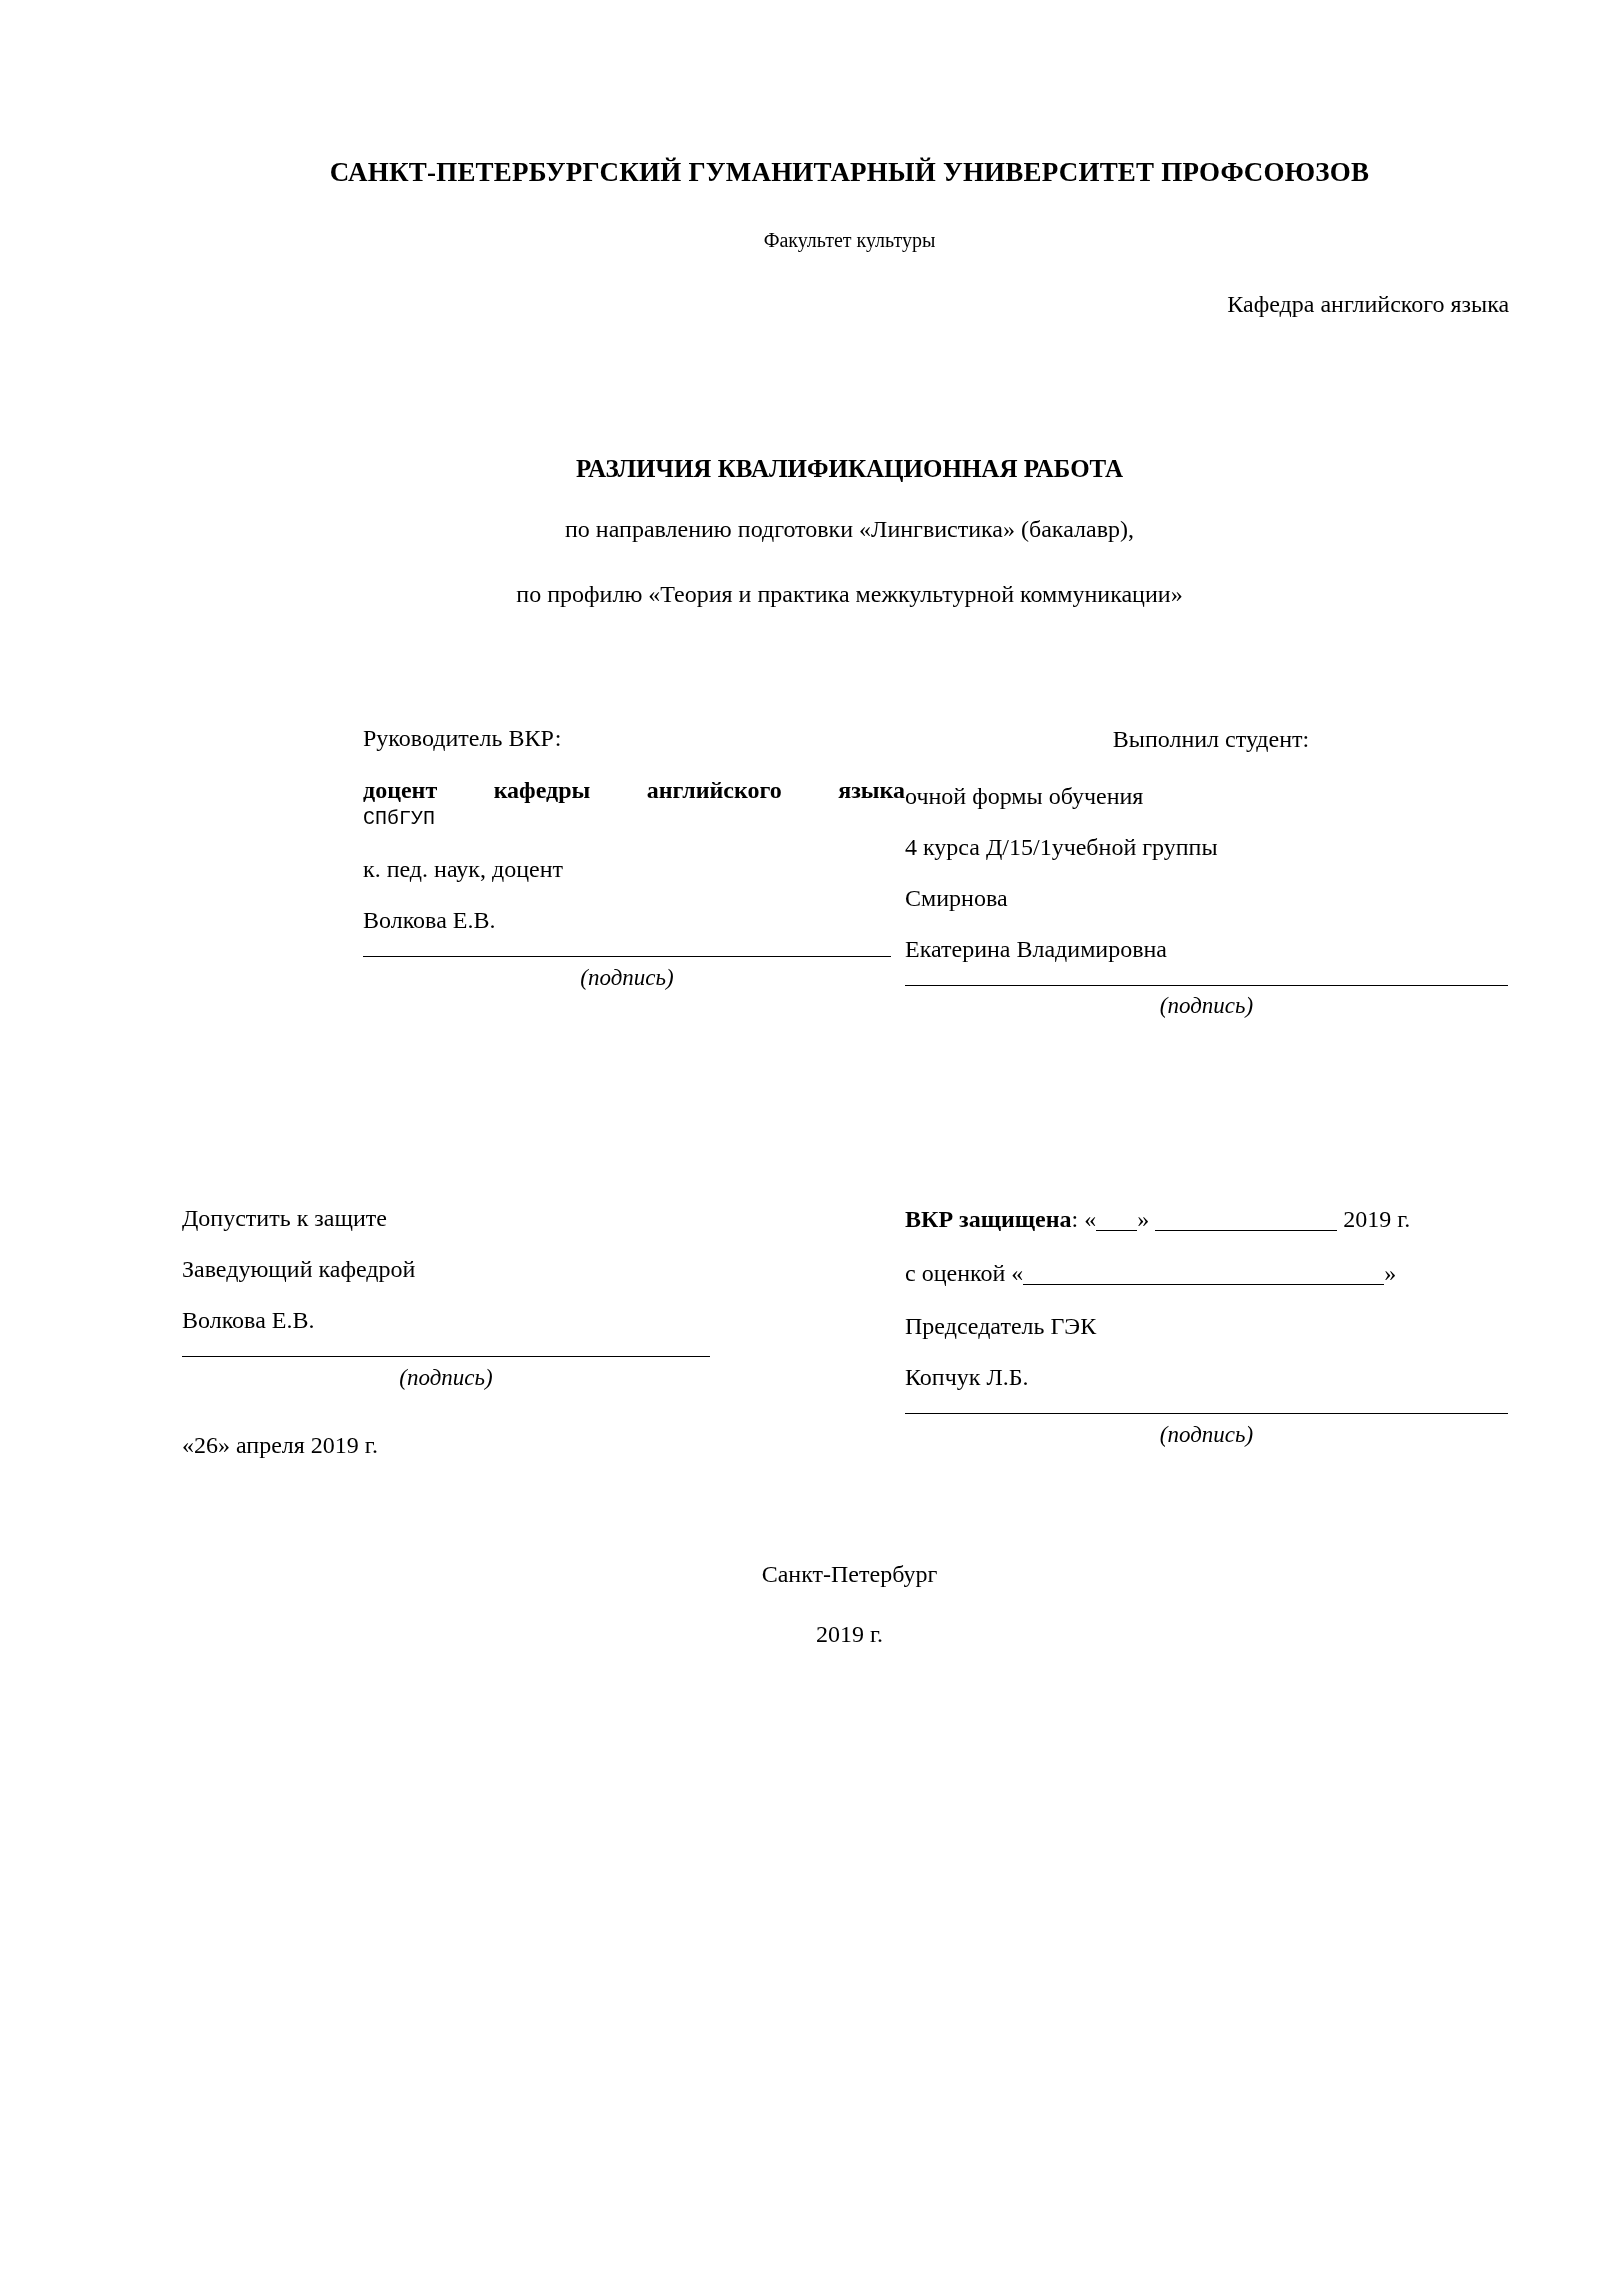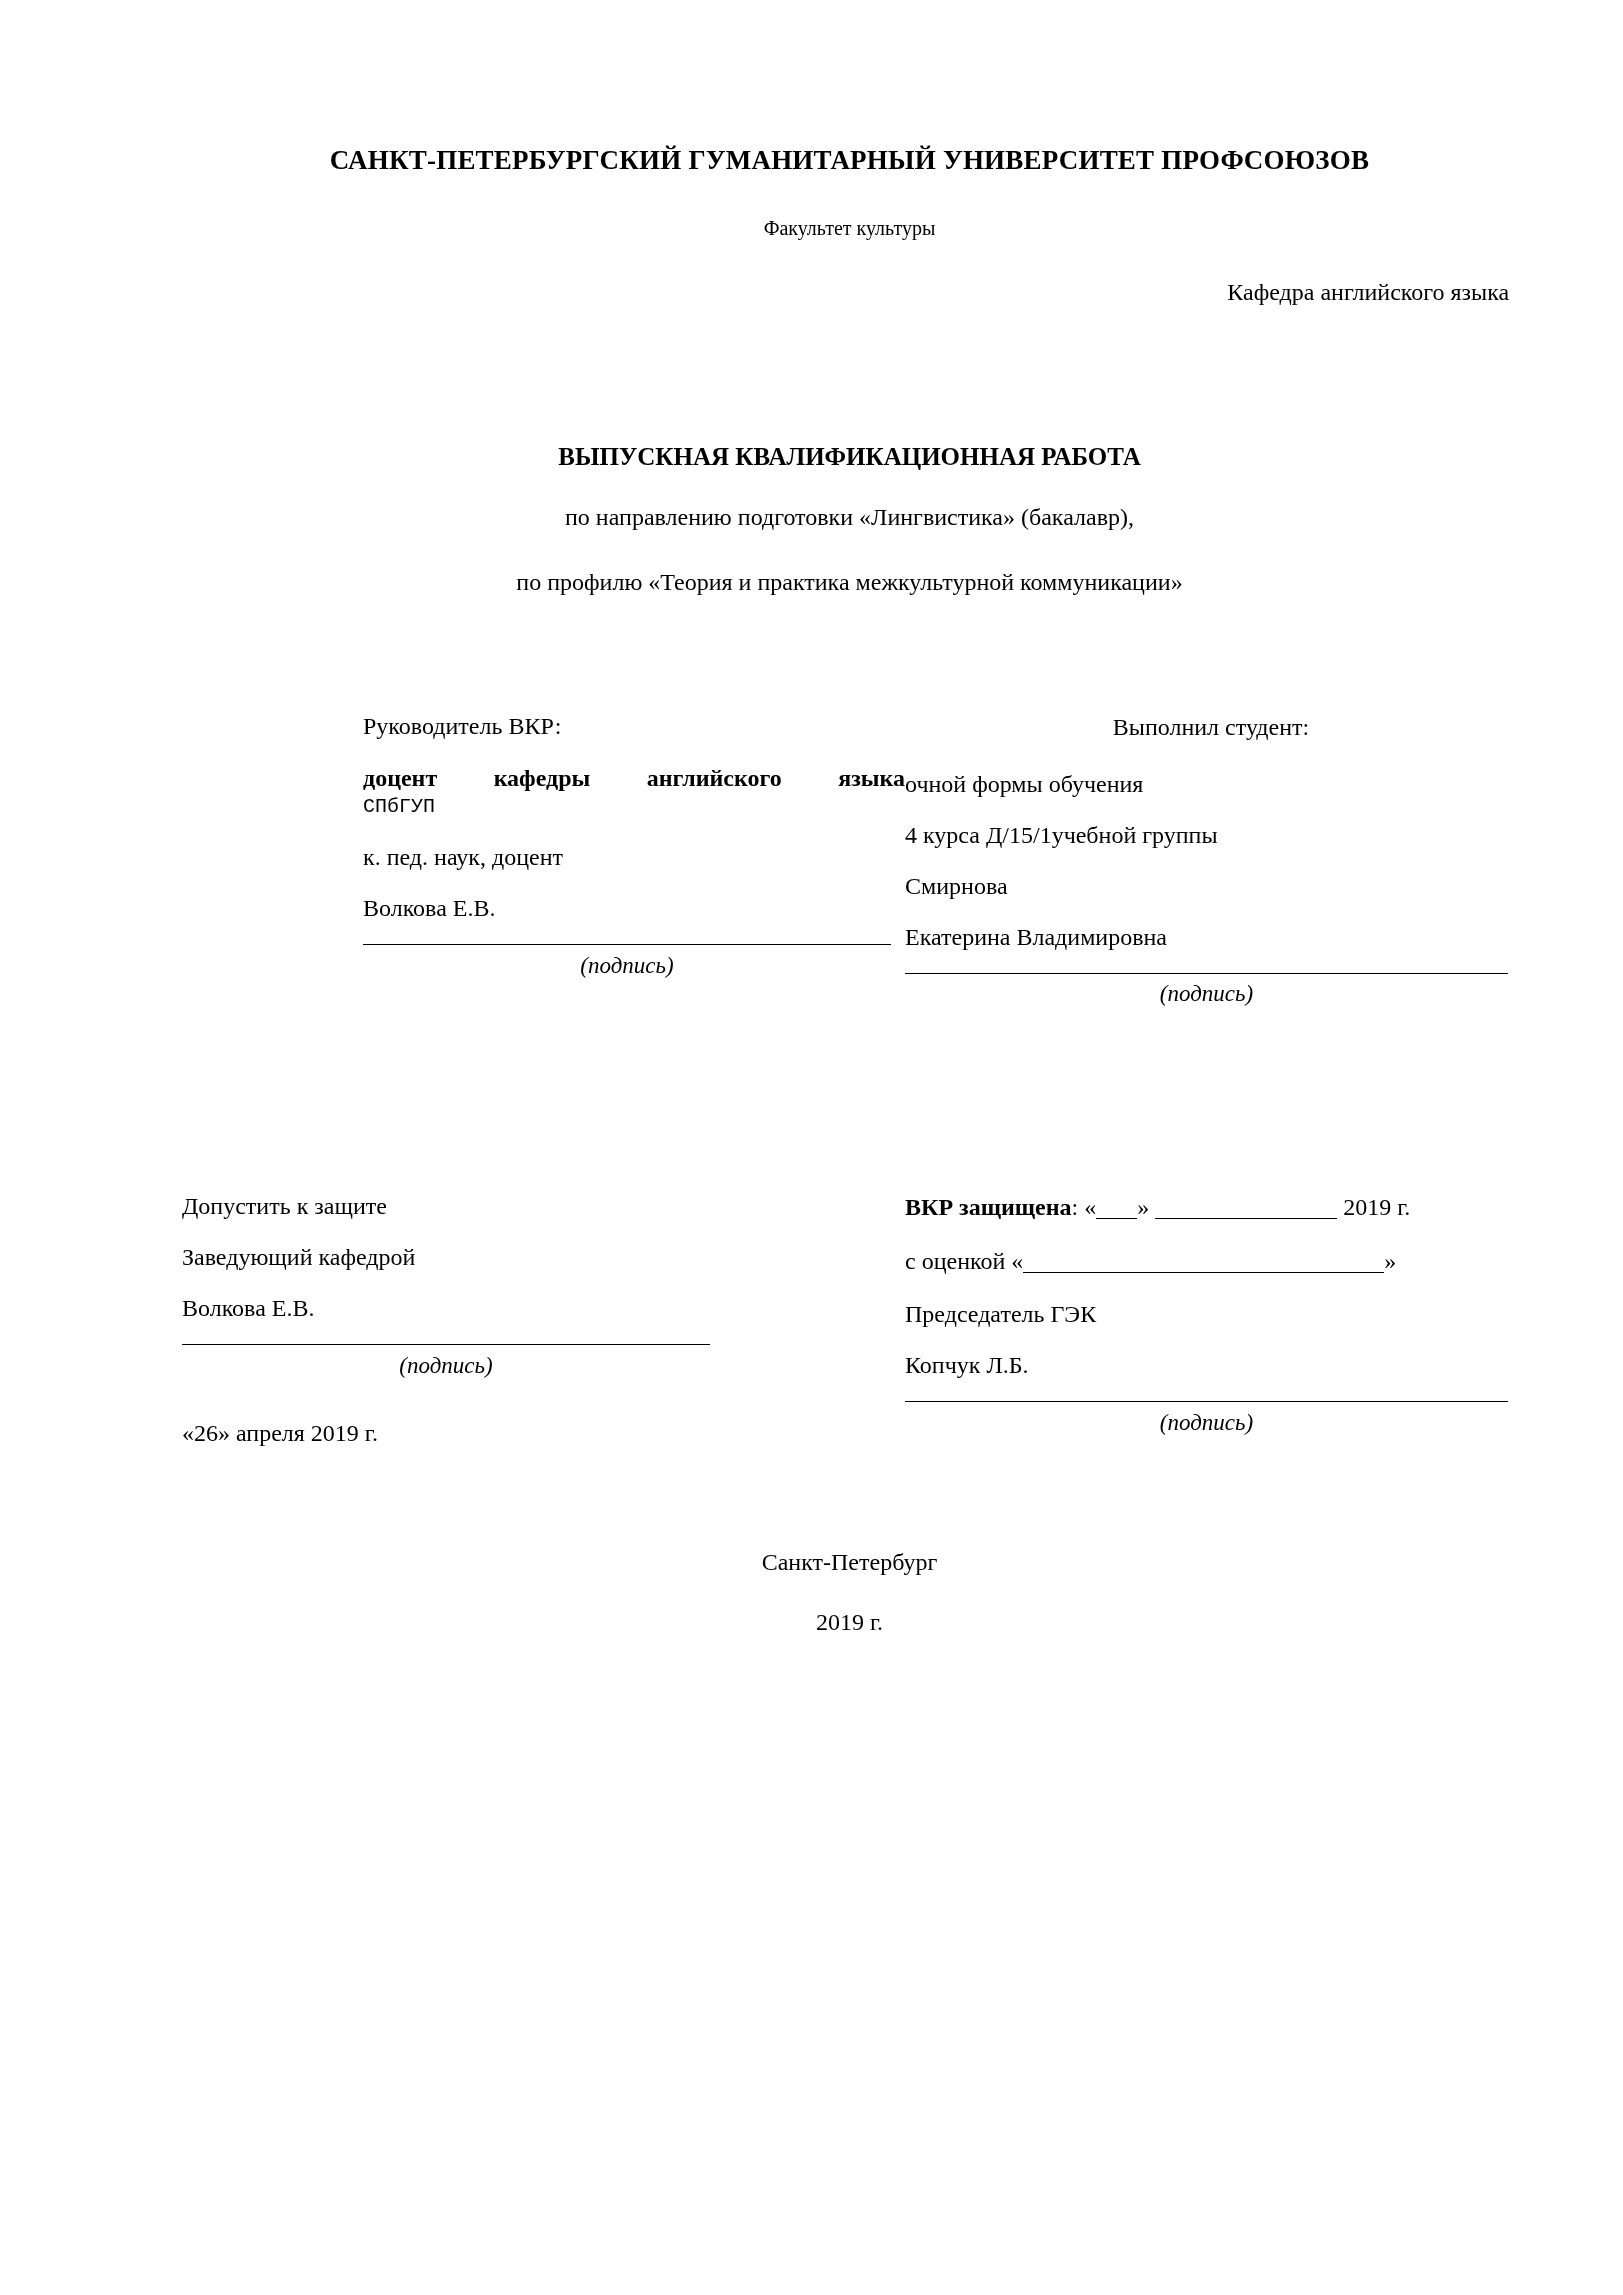--- a/index.html
+++ b/index.html
@@ -18,21 +18,21 @@
   .page {
     position: absolute;
     left: 0; top: 0;
     width: 1623px;
     height: 2295px;
     background: #fff;
   }
   .content {
     position: absolute;
     left: 182px;
-    top: 0;
+    top: 12px;
     width: 1335px;
   }
 
   
   .univ-title {
     margin-top: 145px;
     text-align: center;
     font-weight: bold;
     font-size: 27px;
     letter-spacing: 0.2px;
@@ -179,21 +179,21 @@
 </head>
 <body>
 
 <div class="page">
   <div class="content">
 
     <div class="univ-title">САНКТ-ПЕТЕРБУРГСКИЙ ГУМАНИТАРНЫЙ УНИВЕРСИТЕТ ПРОФСОЮЗОВ</div>
     <div class="faculty">Факультет культуры</div>
     <div class="department">Кафедра английского языка</div>
 
-    <div class="work-type">ВЫПУСКНАЯ КВАЛИФИКАЦИОННАЯ РАБОТА</div>
+    <div class="work-type">РАЗЛИЧИЯ КВАЛИФИКАЦИОННАЯ РАБОТА</div>
     <div class="direction">по направлению подготовки «Лингвистика» (бакалавр),</div>
     <div class="profile">по профилю «Теория и практика межкультурной коммуникации»</div>
 
     <div class="cols">
 
       <div class="col-left">
         <div class="line">Руководитель ВКР:</div>
         <div class="justify-line">доцент   кафедры   английского   языка</div>
         <div class="just-cont">СПбГУП</div>
         <div class="line">к. пед. наук, доцент</div>

